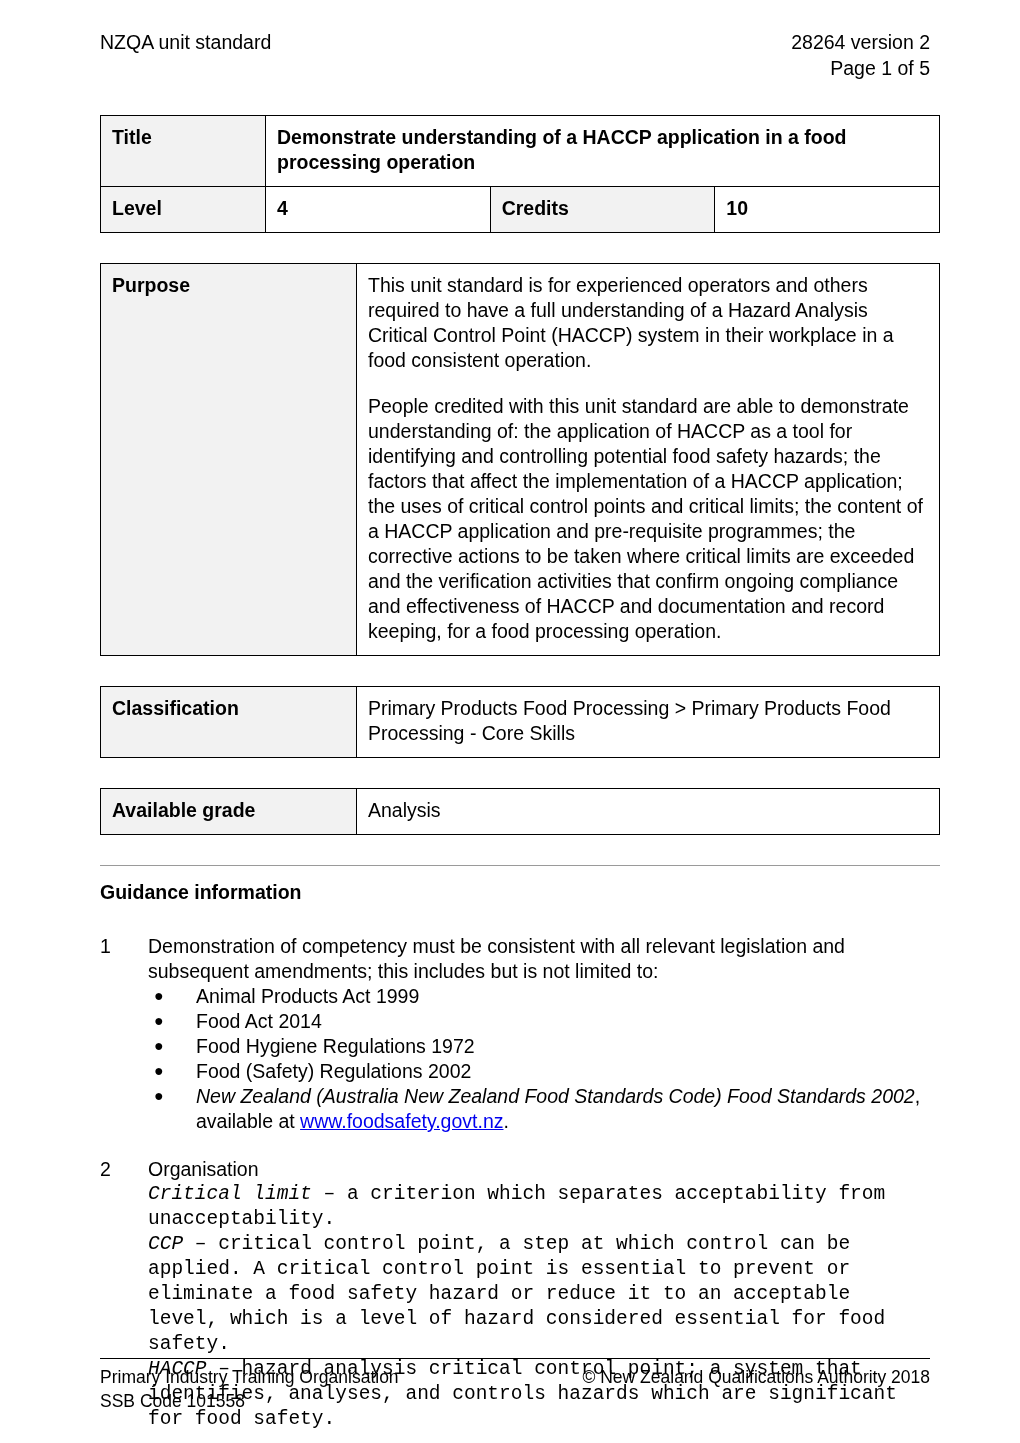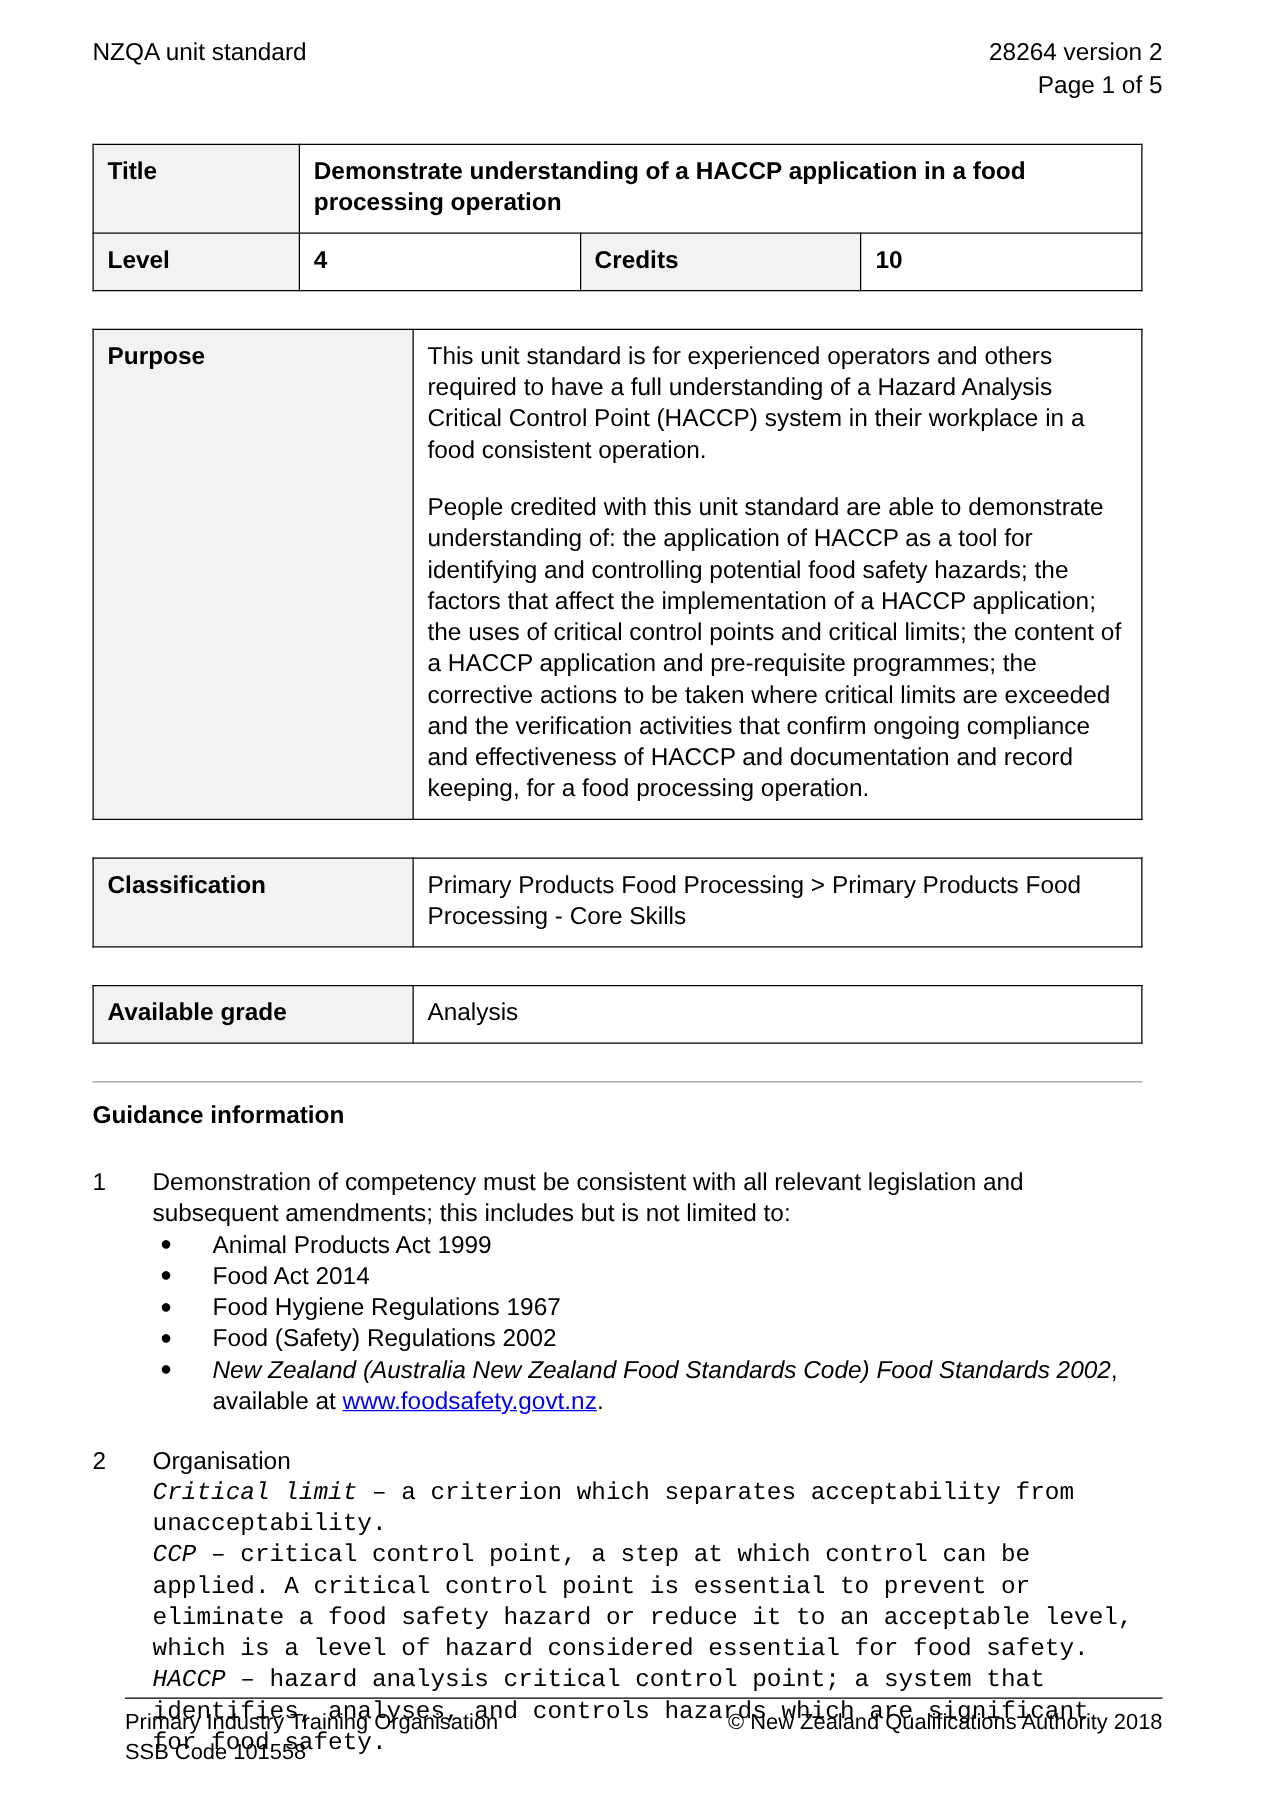--- a/index.html
+++ b/index.html
@@ -12,21 +12,21 @@
     font-family: "Liberation Sans", sans-serif;
     color: #000000;
   }
   .page {
     position: relative;
     width: 1020px;
     height: 1443px;
     margin: 0 auto;
     background: #ffffff;
     box-sizing: border-box;
-    padding: 30px 90px 0 74px;
+    padding: 30px 90px 0 100px;
     font-size: 19.5px;
     line-height: 1.28;
   }
 
   
   .doc-header {
     display: flex;
     justify-content: space-between;
     align-items: flex-start;
     font-size: 19.5px;
@@ -221,21 +221,21 @@
         <li>
           <span class="dot">●</span>
           <span class="btext">Animal Products Act 1999</span>
         </li>
         <li>
           <span class="dot">●</span>
           <span class="btext">Food Act 2014</span>
         </li>
         <li>
           <span class="dot">●</span>
-          <span class="btext">Food Hygiene Regulations 1967</span>
+          <span class="btext">Food Hygiene Regulations 1972</span>
         </li>
         <li>
           <span class="dot">●</span>
           <span class="btext">Food (Safety) Regulations 2002</span>
         </li>
         <li>
           <span class="dot">●</span>
           <span class="btext"><span class="it">New Zealand (Australia New Zealand Food Standards Code) Food Standards 2002</span><span>, available at </span><a class="link" href="#">www.foodsafety.govt.nz</a><span>.</span></span>
         </li>
       </ul>

